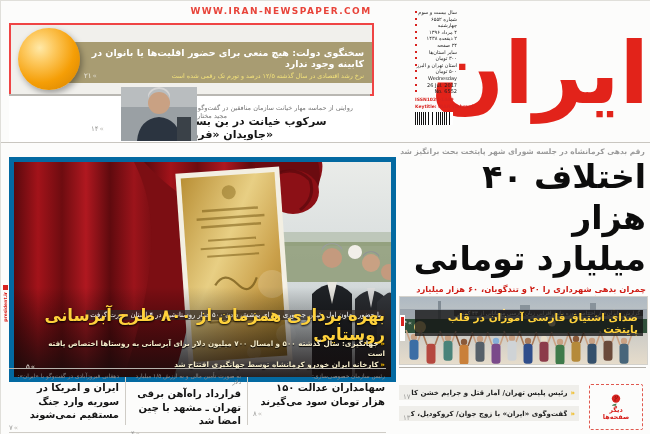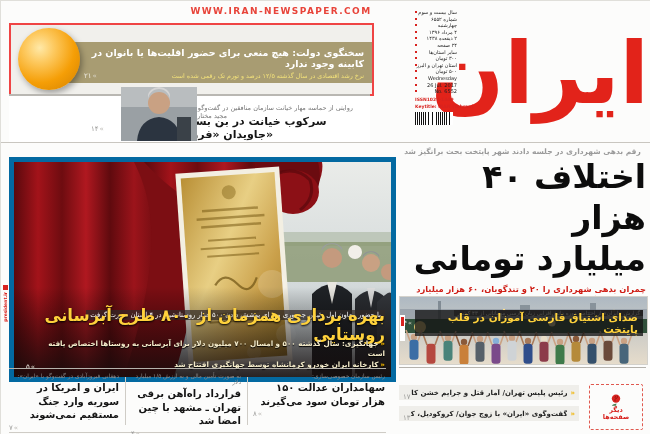--- a/index.html
+++ b/index.html
@@ -141,21 +141,21 @@
         <path d="M27,13 a11 11 0 0 1 22,0 l0,-4 a11 9 0 0 0 -22,0 z" fill="#d5d5d5"></path>
         <path d="M16,54 Q18,32 38,30 Q58,32 60,54 Z" fill="#2b3440"></path>
         <rect x="56" y="30" width="14" height="24" fill="#3a4148"></rect>
       </svg>
     </div>
   </div>
 
   <div class="abs rule-h"></div>
 
   <div class="abs lead">
-    <div class="lead-kicker">رقم بدهی شهرداری در جلسه دادند شهر پایتخت بحث برانگیز شد</div>
+    <div class="lead-kicker">رقم بدهی کرمانشاه در جلسه شورای شهر پایتخت بحث برانگیز شد</div>
     <div class="lead-h">اختلاف ۴۰ هزار</div>
     <div class="lead-h">میلیارد تومانی</div>
     <div class="lead-sub">چمران بدهی شهرداری را ۲۰ و تندگویان، ۶۰ هزار میلیارد تومان اعلام کردند</div>
     <div class="lead-bullets">
       <div><span class="lb-mark">«</span><span>انصاری و جدیدی در گفت‌وگو با «ایران» از جزئیات بدهی ۴۰ هزار میلیارد تومانی خبر دادند</span></div>
       <div><span class="lb-mark">«</span><span>نایب رئیس شورا: به تکلیف فروش اموال شهرداری و عدم پیاده‌سازی آن در دقیقه ۹۰، شهرداری خود متوقف کند</span></div>
       <div><span class="lb-mark">«</span><span>حقانی: با وجود وعده قالیباف که قرار بود قرارداد جدیدی منعقد نشود، فاز دوم برج میلاد به نیروی انتظامی</span></div>
       <div class="lb-last">
         <span>سپرده شد و واحدهای بهاران را به قرارگاه امام رضا(ع) واگذار کردند</span>
         <span class="pg"><span>۴</span><span class="m">«</span></span>

